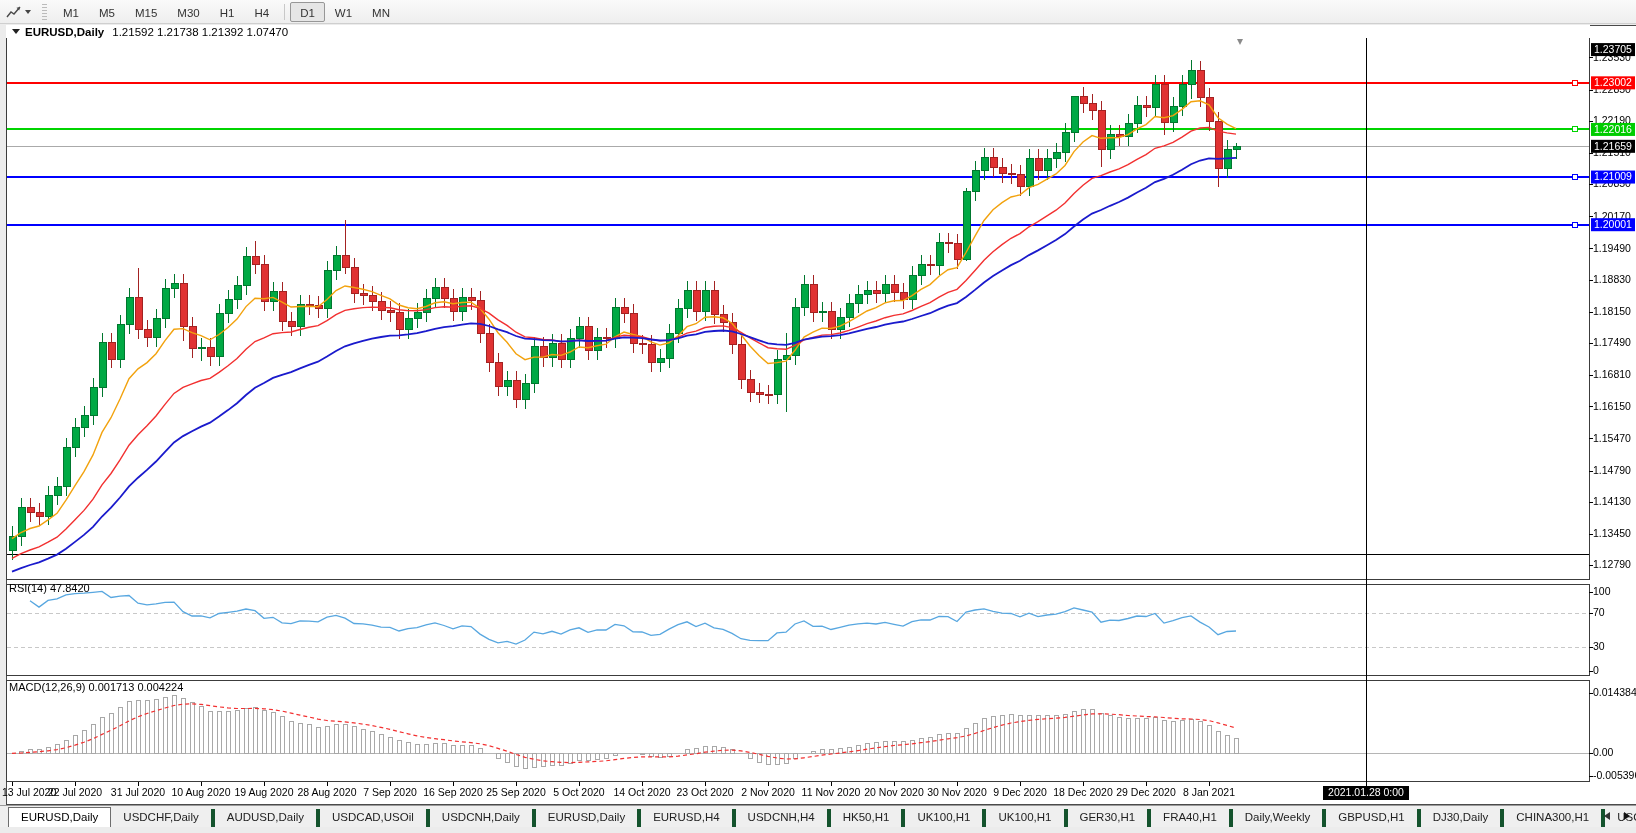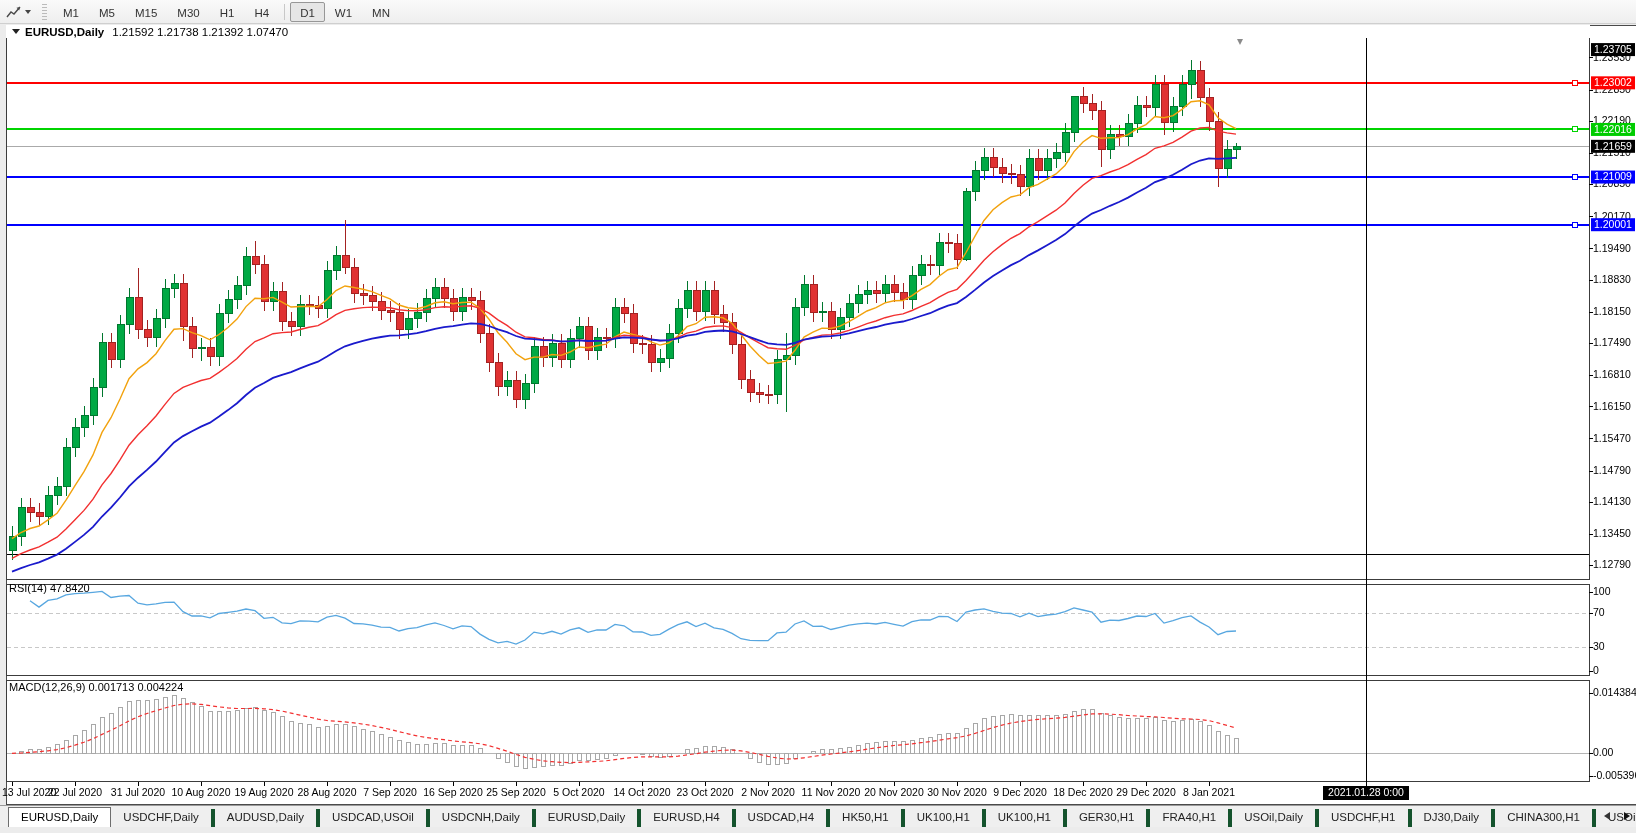--- a/index.html
+++ b/index.html
@@ -613,28 +613,28 @@
   </svg>
 
 <div id="tabbar">
     <div class="tab active">EURUSD,Daily</div>
     <div class="tab after-active">USDCHF,Daily</div>
     <div class="tab">AUDUSD,Daily</div>
     <div class="tab">USDCAD,USOil</div>
     <div class="tab">USDCNH,Daily</div>
     <div class="tab">EURUSD,Daily</div>
     <div class="tab">EURUSD,H4</div>
-    <div class="tab">USDCAD,H4</div>
+    <div class="tab">USDCNH,H4</div>
     <div class="tab">HK50,H1</div>
     <div class="tab">UK100,H1</div>
     <div class="tab">UK100,H1</div>
     <div class="tab">GER30,H1</div>
     <div class="tab">FRA40,H1</div>
-    <div class="tab">USOil,Daily</div>
-    <div class="tab">USDCHF,H1</div>
+    <div class="tab">Daily,Weekly</div>
+    <div class="tab">GBPUSD,H1</div>
     <div class="tab">DJ30,Daily</div>
     <div class="tab">CHINA300,H1</div>
     <div class="tab">USOil,</div>
   </div>
 <div id="tab-scroll">
   <div class="arrow-btn">
     <span class="tri-left"></span>
   </div>
   <div class="arrow-btn">
     <span class="tri-right"></span>

